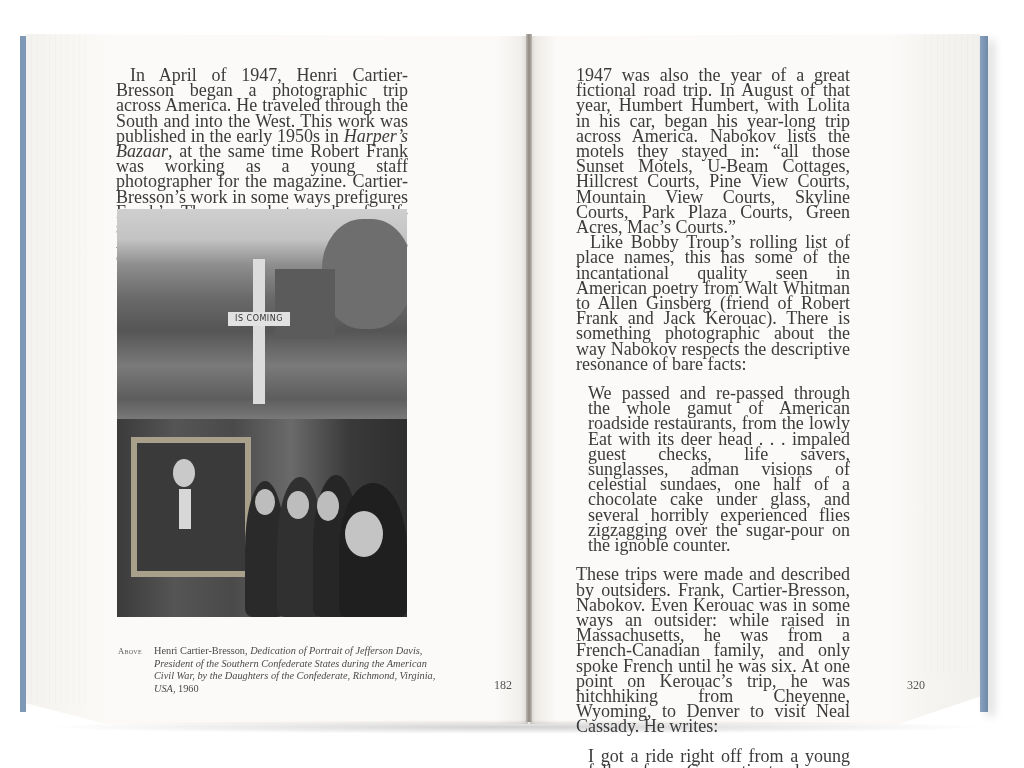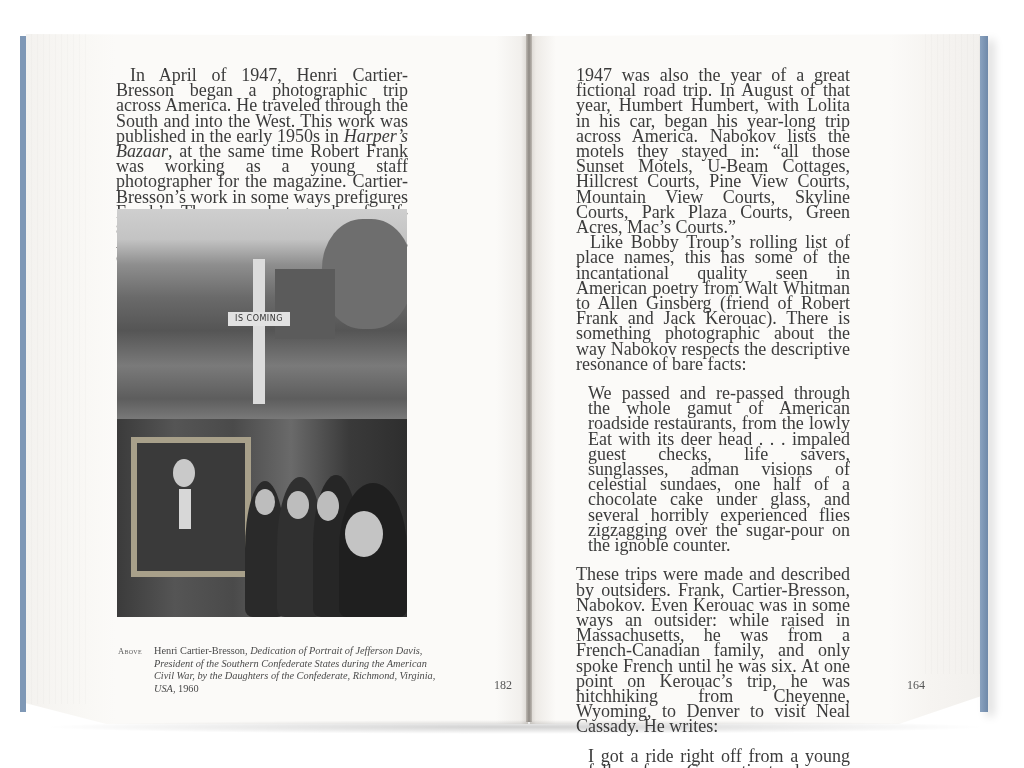--- a/index.html
+++ b/index.html
@@ -148,14 +148,14 @@
     <p class="indent">Like Bobby Troup’s rolling list of place names, this has some of the incantational quality seen in American poetry from Walt Whitman to Allen Ginsberg (friend of Robert Frank and Jack Kerouac). There is something photographic about the way Nabokov respects the descriptive resonance of bare facts:</p>
     <div class="gap"></div>
     <p class="quote">We passed and re-passed through the whole gamut of American roadside restaurants, from the lowly Eat with its deer head . . . impaled guest checks, life savers, sunglasses, adman visions of celestial sundaes, one half of a chocolate cake under glass, and several horribly experienced flies zigzagging over the sugar-pour on the ignoble counter.</p>
     <div class="gap"></div>
     <p>These trips were made and described by outsiders. Frank, Cartier-Bresson, Nabokov. Even Kerouac was in some ways an outsider: while raised in Massachusetts, he was from a French-Canadian family, and only spoke French until he was six. At one point on Kerouac’s trip, he was hitchhiking from Cheyenne, Wyoming, to Denver to visit Neal Cassady. He writes:</p>
     <div class="gap"></div>
     <p class="quote">I got a ride right off from a young fellow from Connecticut who was driving around the country in his jalopy, painting; he was the son of an editor in the East.</p>
     <div class="gap"></div>
   </div>
 
-  <div class="pagenum pn-right">164</div>
+  <div class="pagenum pn-right">320</div>
 </div>
 
 </body></html>

